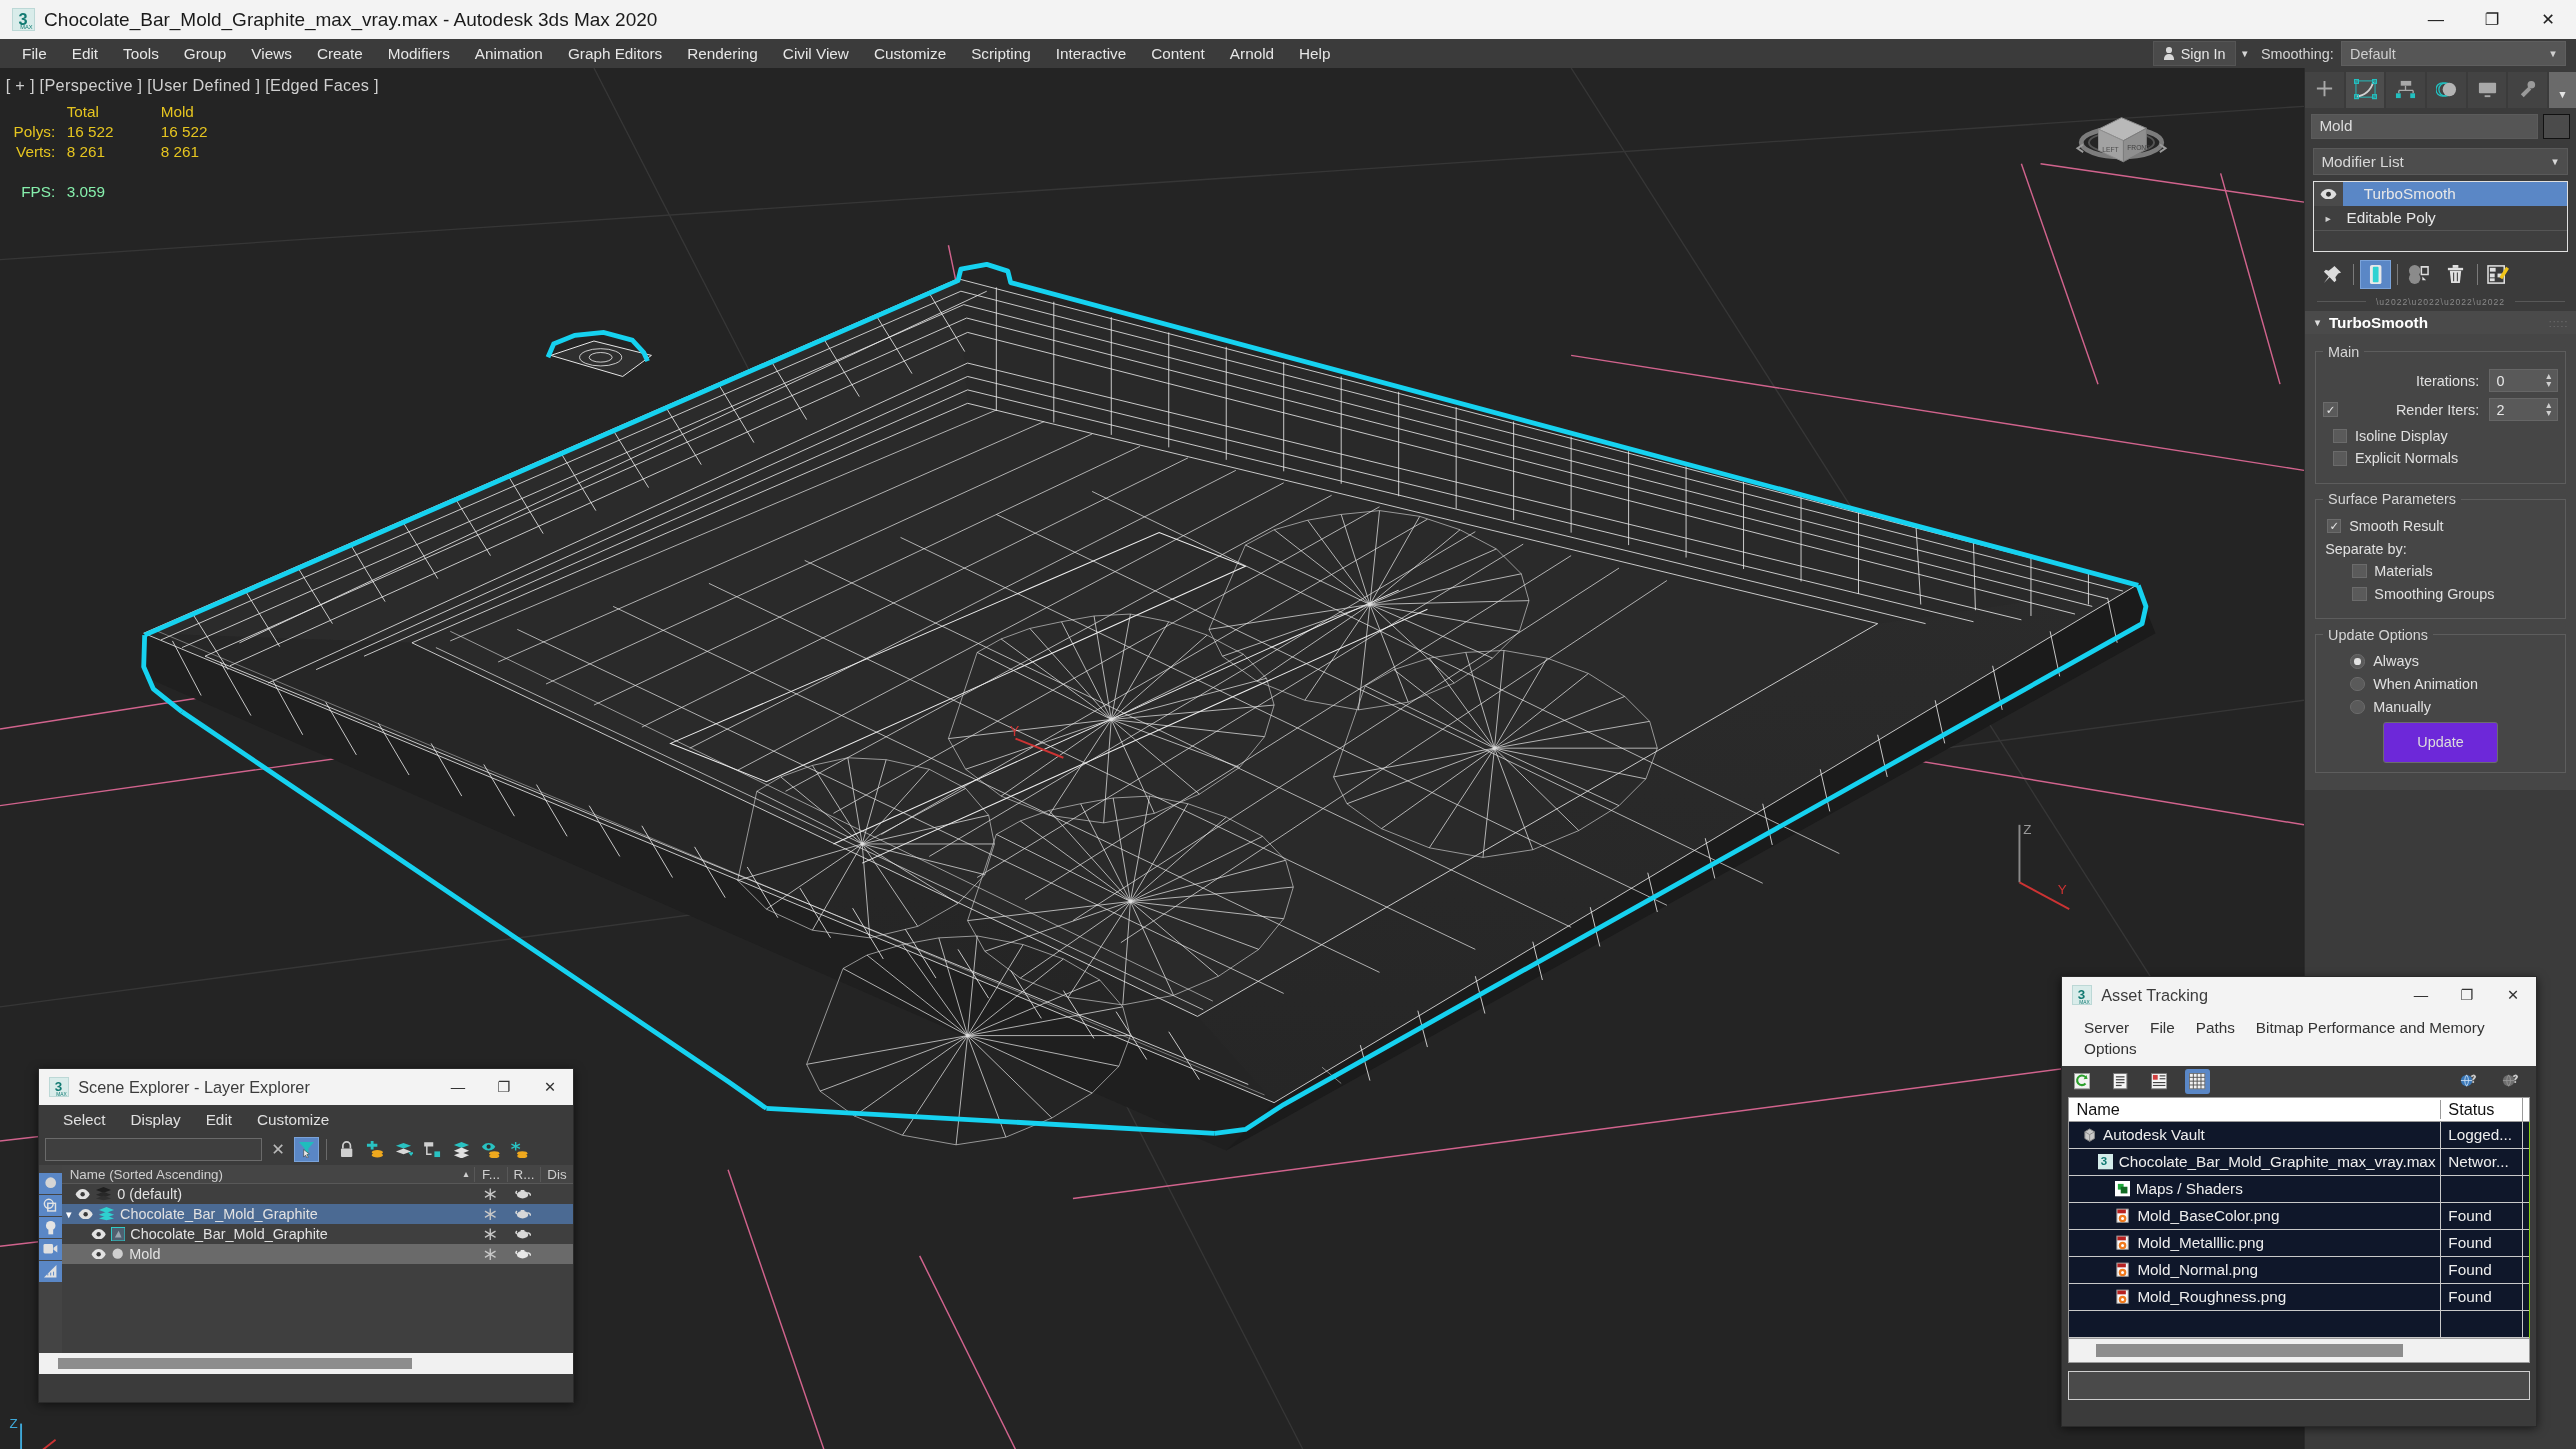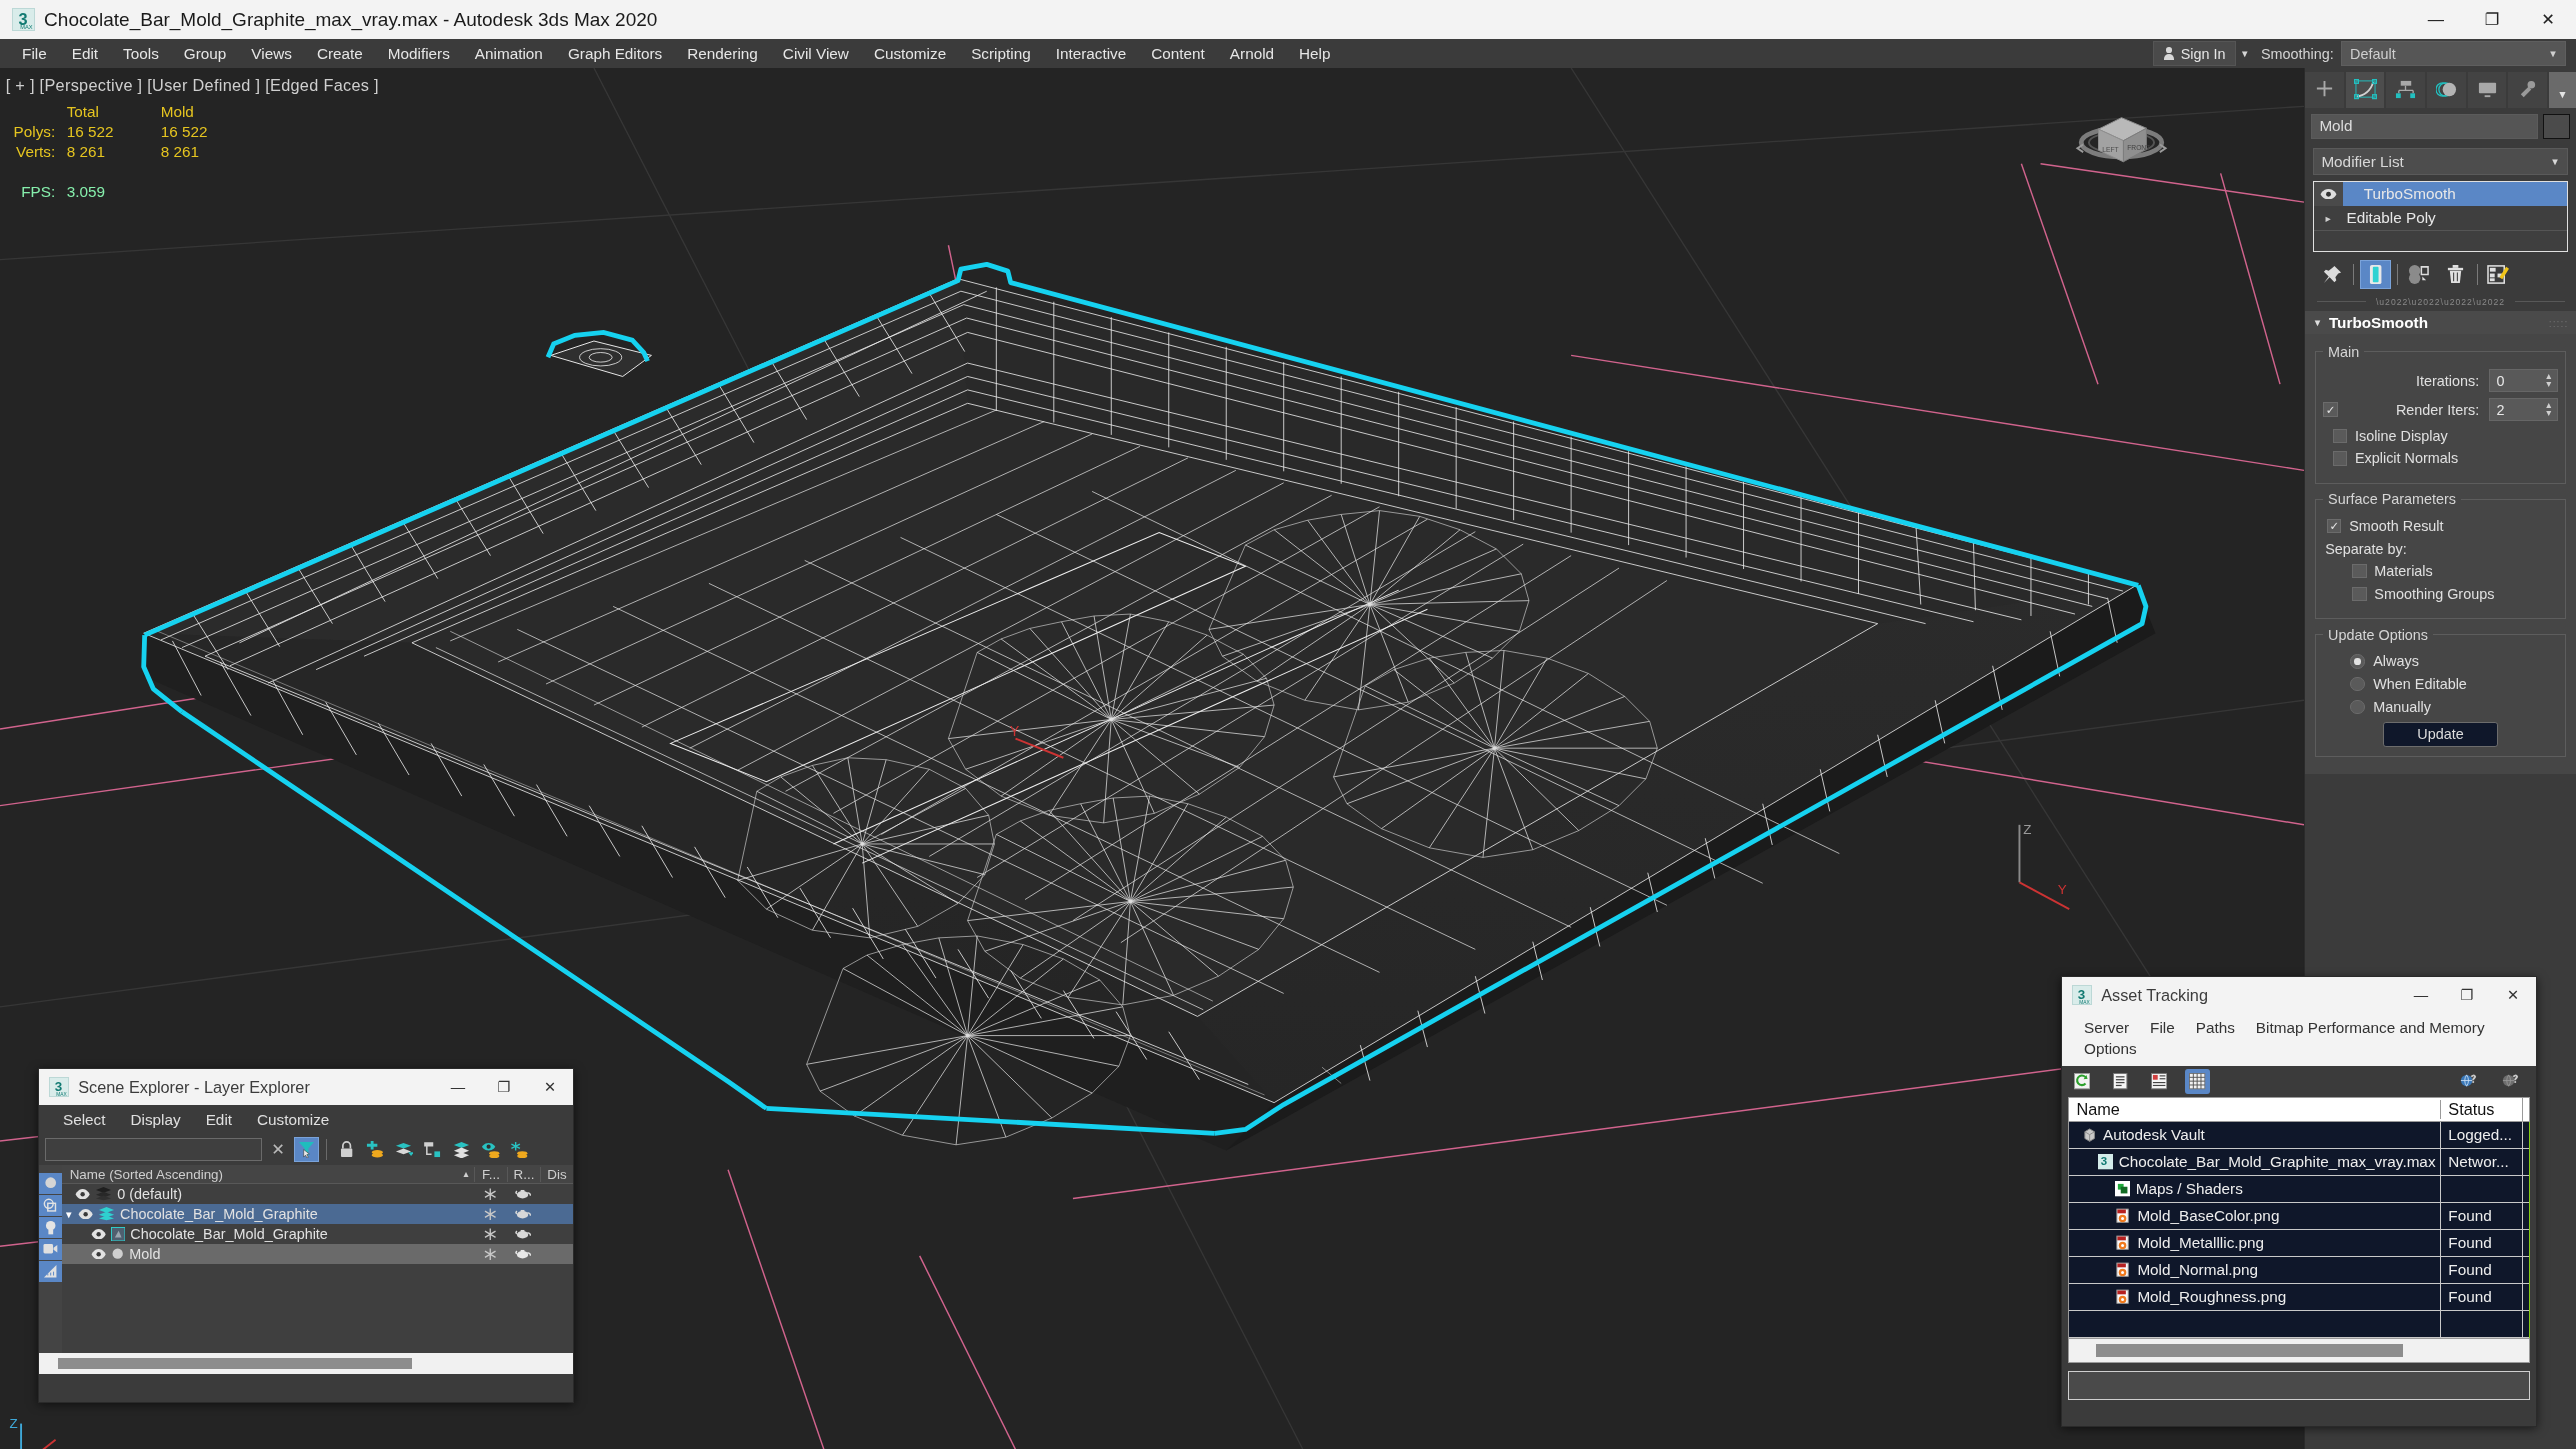--- a/index.html
+++ b/index.html
@@ -93,21 +93,21 @@
   .spin{width:69px;height:23px;background:#595959;border:1px solid #666;display:flex;
     align-items:center;justify-content:space-between;padding:0 3.8px 0 6.7px;color:#e8e8e8;font-size:14.4px;}
   .spin .ar{font-size:8.6px;line-height:7.7px;color:#cfcfcf;text-align:center;}
   .cb{width:14.4px;height:14.4px;background:#5a5a5a;border:1px solid #6b6b6b;display:inline-flex;
     align-items:center;justify-content:center;color:#e2e2e2;font-size:11.5px;margin-right:7.7px;flex:0 0 auto;}
   .chkline{display:flex;align-items:center;margin:6.7px 0;color:#e0e0e0;font-size:14.4px;}
   .radio{width:14.4px;height:14.4px;border-radius:50%;background:#5a5a5a;border:1px solid #6b6b6b;
     display:inline-flex;align-items:center;justify-content:center;margin-right:8.6px;flex:0 0 auto;}
   .radio i{width:6.7px;height:6.7px;border-radius:50%;background:#e2e2e2;display:none;}
   .radio.on i{display:block;}
-  #updbtn{width:115px;height:25px;margin:5.7px auto 0 auto;background:#0f172a;border:1px solid #6c6c6c;
+  #updbtn{width:115px;height:41px;margin:5.7px auto 0 auto;background:#6d28d9;border:1px solid #6c6c6c;
     border-radius:2.9px;display:flex;align-items:center;justify-content:center;color:#ddd;font-size:14.4px;}
 
   
   #scene-explorer{position:absolute;left:38px;top:1068px;width:536px;height:335px;
     background:#3b3b3b;border:1px solid #2a2a2a;box-shadow:0 1.9px 9.6px rgba(0,0,0,.6);}
   .winbar{height:36px;background:#f3f3f3;display:flex;align-items:center;}
   .winbar .ico{width:20px;height:20px;margin-left:9.6px;margin-right:9.6px;position:relative;
     background:#d9ecea;border:1px solid #bcd8d6;display:flex;align-items:center;justify-content:center;}
   .winbar .ico .num{color:#117a72;font-weight:bold;font-size:13.4px;line-height:1;}
   .winbar .ico .max{position:absolute;right:1px;bottom:-1px;font-size:4.8px;color:#117a72;}
@@ -839,21 +839,21 @@
     <fieldset class="grp">
       <legend>Update Options</legend>
       <div class="chkline" style="padding-left:27px">
         <span class="radio on">
             <i></i>
           </span>
         <span>Always</span>
       </div>
       <div class="chkline" style="padding-left:27px">
         <span class="radio"></span>
-        <span>When Editable</span>
+        <span>When Animation</span>
       </div>
       <div class="chkline" style="padding-left:27px">
         <span class="radio"></span>
         <span>Manually</span>
       </div>
       <div id="updbtn">Update</div>
     </fieldset>
 
   </div>
 </div>

